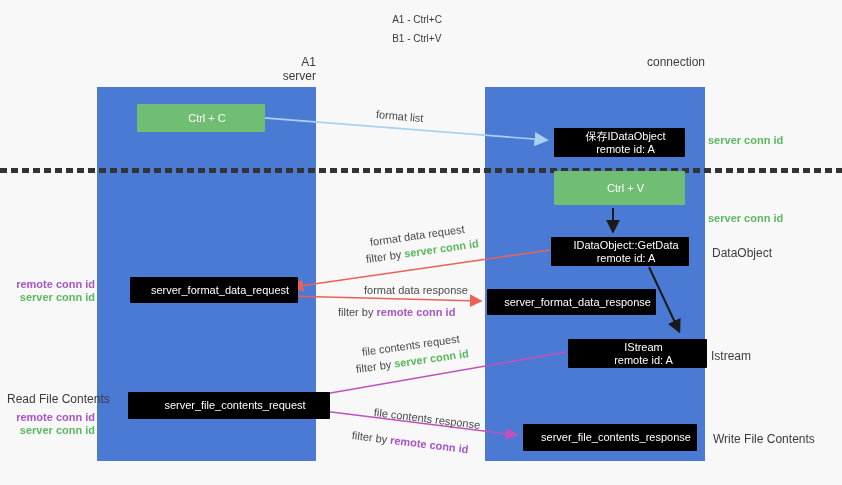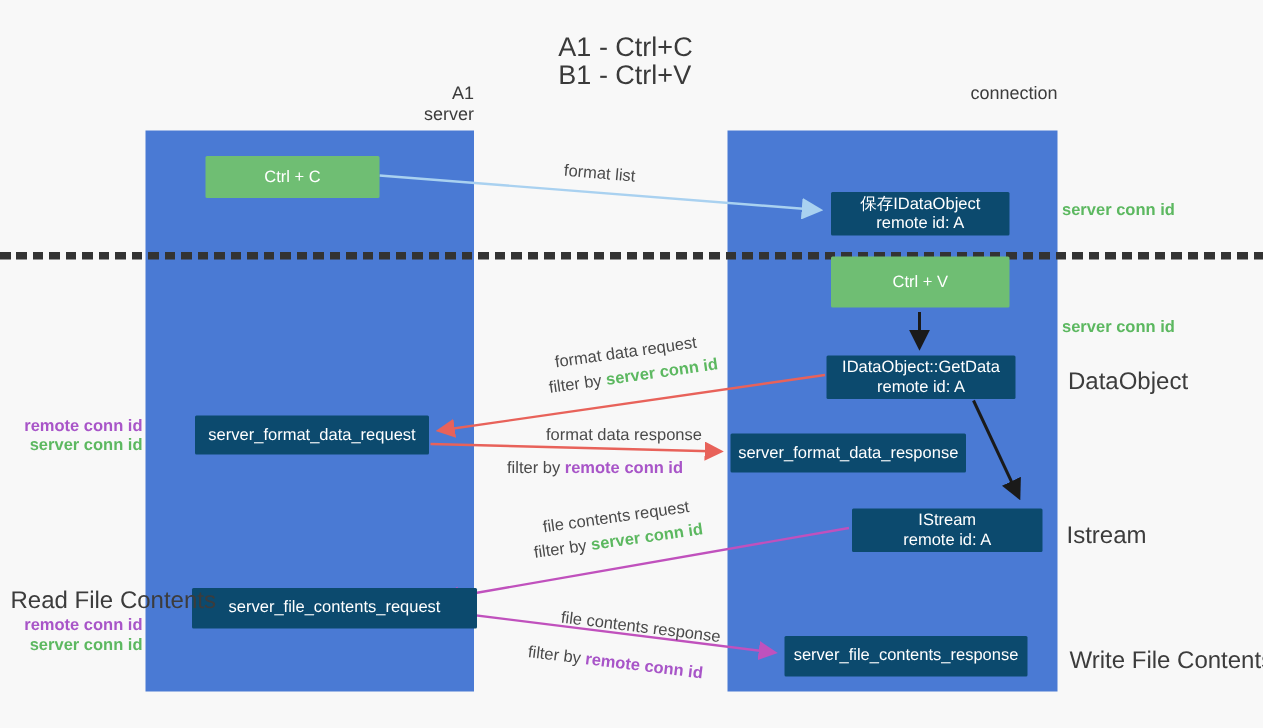--- a/index.html
+++ b/index.html
@@ -1,39 +1,39 @@
 <!DOCTYPE html>
 <html><head>
 <meta charset="utf-8">
 <style>
   html,body{margin:0;padding:0;}
   body{font-family:"Liberation Sans", sans-serif; background:#f8f8f8;}
   .stage{position:relative;width:842px;height:485px;background:#f8f8f8;overflow:hidden;}
 
-  .title{position:absolute;left:0;top:22px;width:834px;text-align:center;
-         font-size:18px;color:#3a3a3a;line-height:19px;}
+  .title{position:absolute;left:0;top:10px;width:834px;text-align:center;
+         font-size:10px;color:#3a3a3a;line-height:19px;}
   .title .tline{display:inline-block;text-align:left;}
 
   .col-header{position:absolute;text-align:right;font-size:12px;color:#3c3c3c;line-height:14px;}
   .col-header.left{left:97px;top:55px;width:219px;}
   .col-header.right{left:485px;top:55px;width:220px;}
 
   .lifeline{position:absolute;background:#4a7ad4;top:87px;height:374px;}
   .lifeline.left{left:97px;width:219px;}
   .lifeline.right{left:485px;width:220px;}
 
   .dash-line{position:absolute;left:0;top:168px;width:842px;height:5px;
     background:repeating-linear-gradient(90deg,#333 0 7px,transparent 7px 11px);}
 
   .node{position:absolute;display:flex;flex-direction:column;align-items:center;justify-content:center;
-        color:#fff;font-size:11px;line-height:13px;text-align:center;border-radius:1px;}
+        color:#fff;font-size:11px;line-height:13px;text-align:center;border-radius:1px;padding-left:12px;}
   .node.green{background:#6fbe73;}
-  .node.orange{background:#0c4a6e;align-items:center;}
+  .node.orange{background:#000000;align-items:center;}
 
-  .side-label{position:absolute;font-size:16px;color:#3c3c3c;white-space:nowrap;}
+  .side-label{position:absolute;font-size:12px;color:#3c3c3c;white-space:nowrap;}
   .side-label.green{color:#5cb860;font-weight:bold;font-size:11px;}
   .side-label.purple{color:#a855c8;font-weight:bold;font-size:11px;}
   .left-id-group{position:absolute;width:88px;text-align:right;line-height:13px;}
 
   .arrow-label{position:absolute;font-size:11px;color:#4a4a4a;white-space:nowrap;transform-origin:left center;}
   .arrow-label .green-id{color:#5cb860;font-weight:bold;}
   .arrow-label .purple-id{color:#a855c8;font-weight:bold;}
 
   svg.arrows{position:absolute;left:0;top:0;pointer-events:none;}
 </style>

